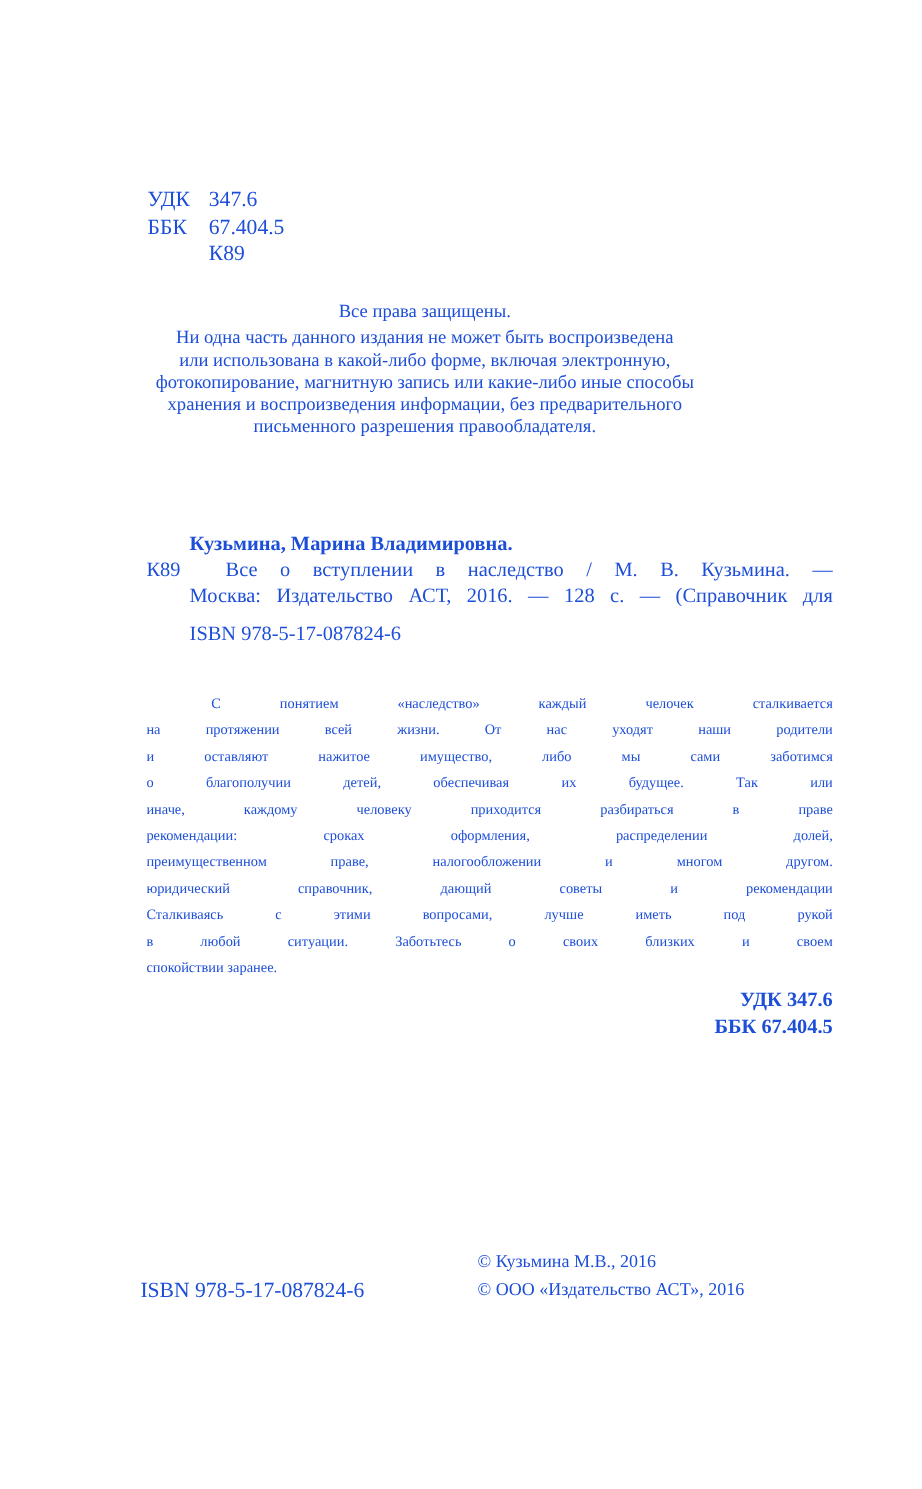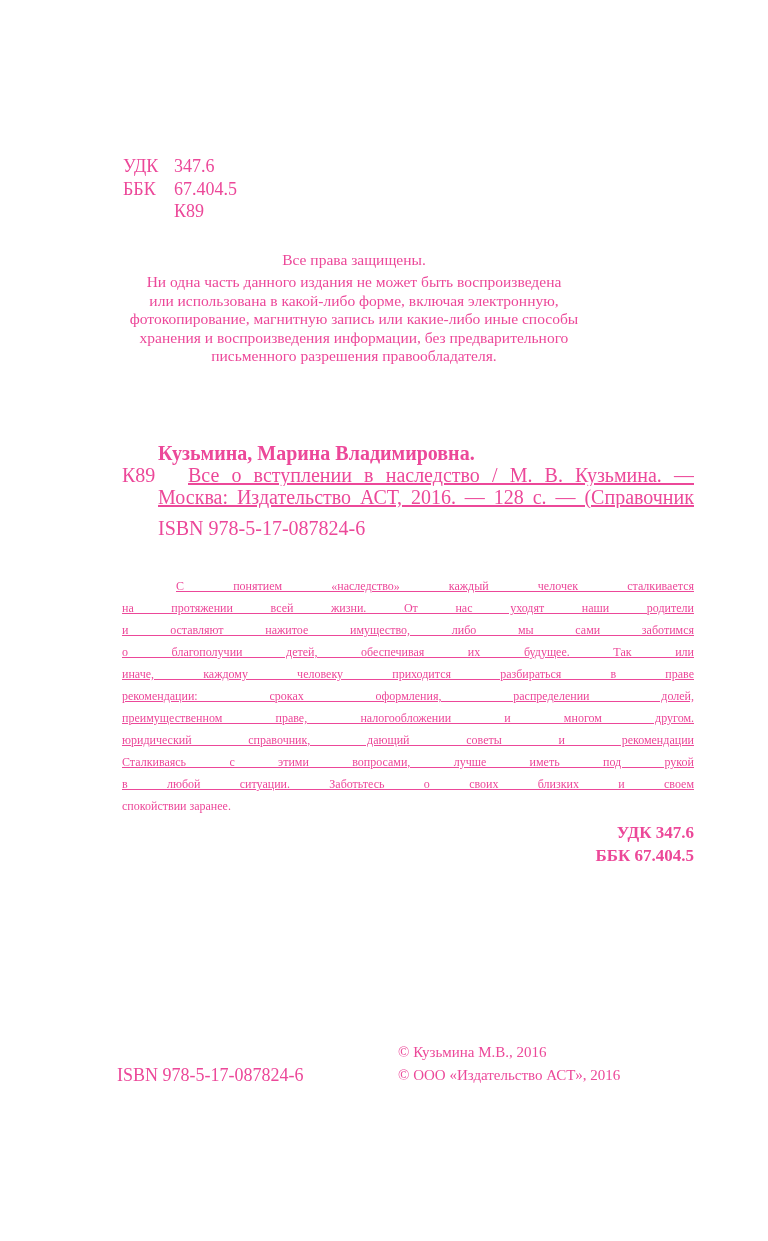--- a/index.html
+++ b/index.html
@@ -3,21 +3,21 @@
 <meta charset="utf-8">
 <style>
   html, body { margin: 0; padding: 0; }
   body { background: #ffffff; }
   .page {
     position: relative;
     width: 744px;
     height: 1241px;
     background: #ffffff;
     font-family: "Liberation Serif", "DejaVu Serif", serif;
-    color: #ec4899;
+    color: #1d4ed8;
     overflow: hidden;
   }
 
   
   .top-codes {
     position: absolute;
     left: 123px;
     top: 155px;
     font-size: 18px;
     line-height: 22.5px;
@@ -36,35 +36,34 @@
     line-height: 18.4px;
   }
   .rights-title { margin-bottom: 4px; }
 
   
   .biblio {
     position: absolute;
     left: 158px;
     top: 442px;
     width: 536px;
-    font-size: 20px;
+    font-size: 17px;
     line-height: 22px;
   }
   .biblio-heading { font-weight: bold; }
   .biblio-body { position: relative; }
   .margin-code {
     position: absolute;
     left: -36px;
     top: 0;
   }
   .jline {
     text-align: justify;
     height: 22px;
     overflow: hidden;
-    text-decoration: underline;
   }
   .jline::after { content: ""; display: inline-block; width: 100%; height: 0; }
   .indent-biblio { padding-left: 30px; }
   .biblio-isbn { margin-top: 9px; }
 
   
   .annotation {
     position: absolute;
     left: 122px;
     top: 575px;

